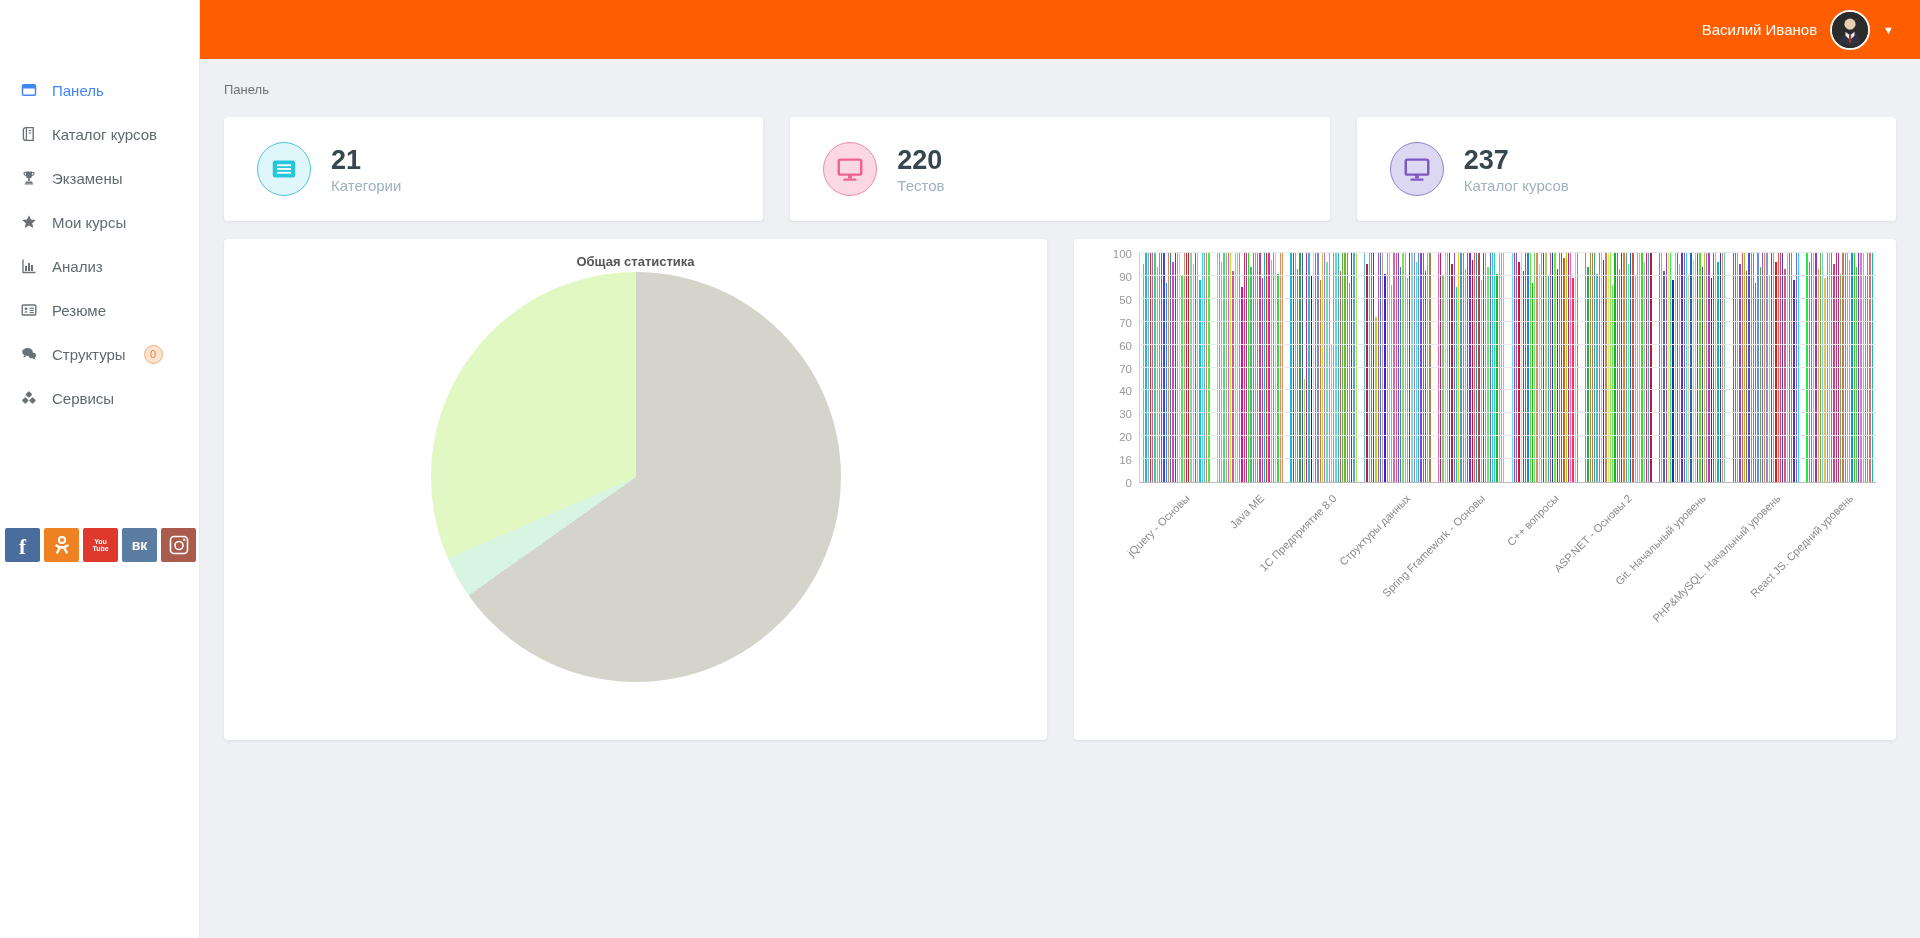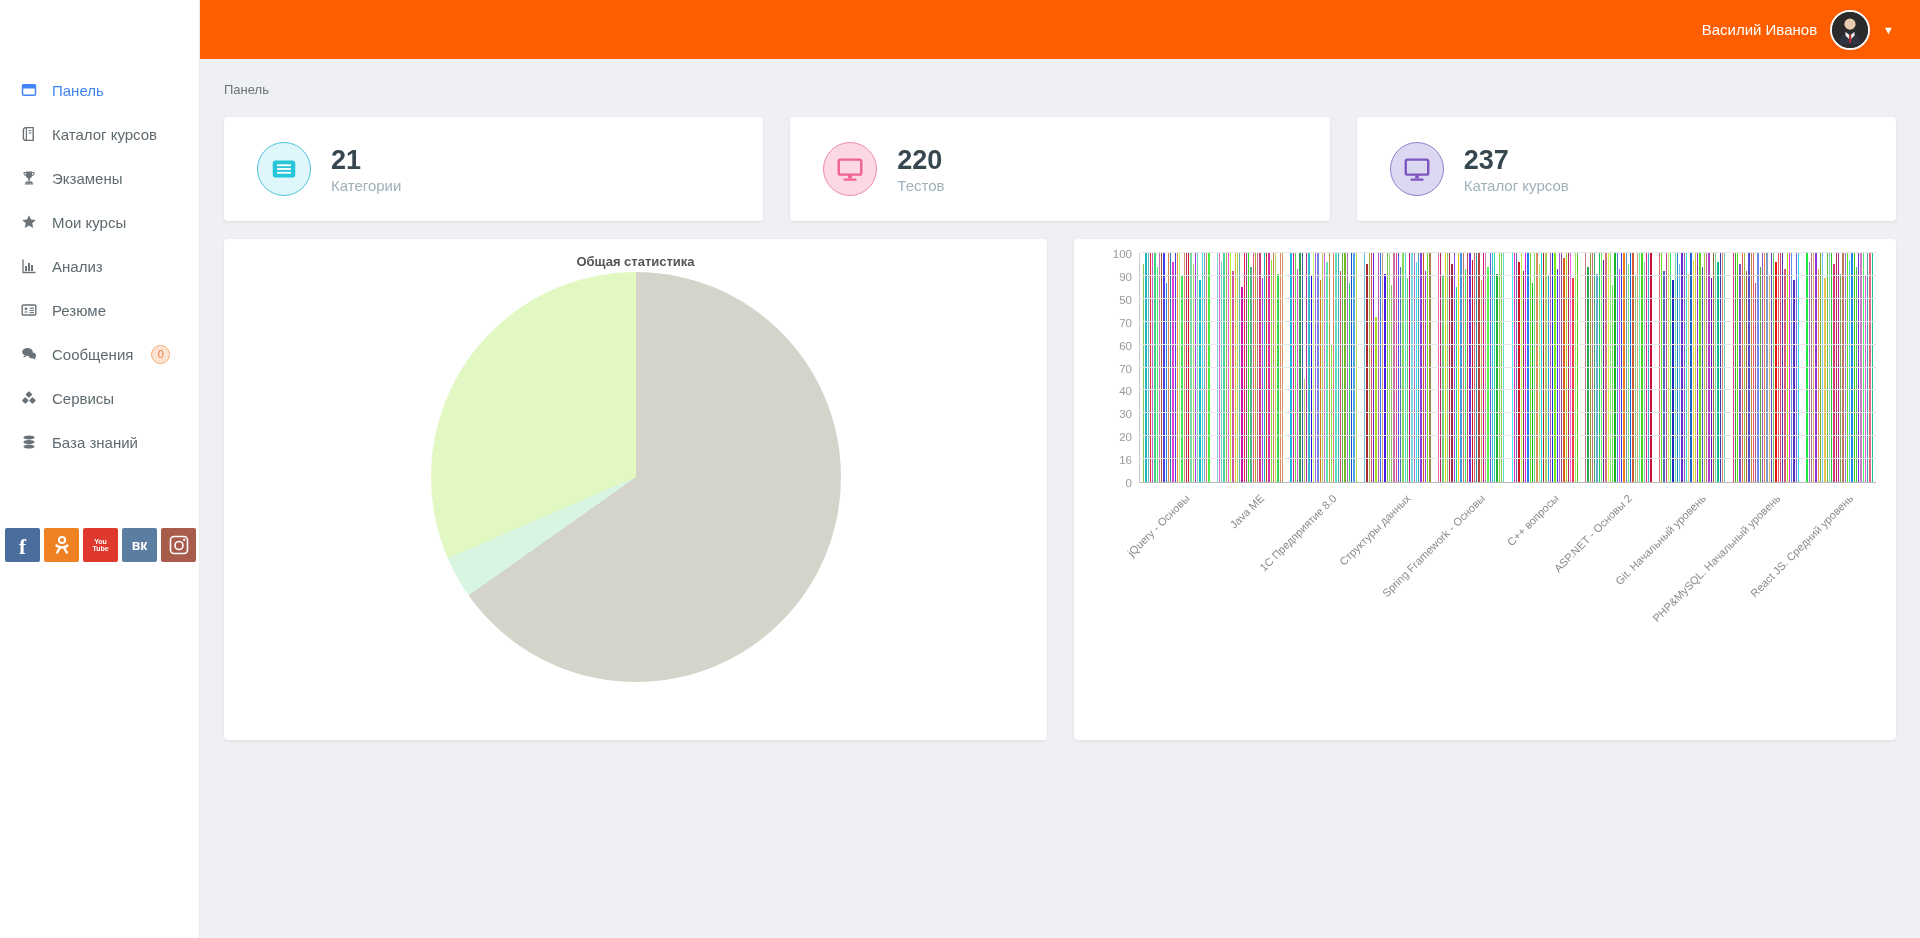--- a/index.html
+++ b/index.html
@@ -174,46 +174,34 @@
       </div>
       <div class="side-item">
         <span class="s-icon">
           <svg width="16" height="16" viewBox="0 0 16 16">
             <ellipse cx="6.5" cy="6" rx="5.3" ry="4" fill="currentColor"></ellipse>
             <path d="M3 9.2 l-.6 2.6 2.8 -1.4 z" fill="currentColor"></path>
             <ellipse cx="11.3" cy="9.4" rx="3.7" ry="2.9" fill="currentColor"></ellipse>
             <path d="M13.4 11.6 l1.4 2 -3 -.8 z" fill="currentColor"></path>
           </svg>
         </span>
-        <span>Сообщения</span>
+        <span>Структуры</span>
         <span class="msg-badge">0</span>
       </div>
       <div class="side-item">
         <span class="s-icon">
           <svg width="16" height="16" viewBox="0 0 16 16">
             <g fill="currentColor">
               <rect x="5.4" y="2" width="5" height="5" rx="1" transform="rotate(45 7.9 4.5)"></rect>
               <rect x="1.8" y="8" width="5" height="5" rx="1" transform="rotate(45 4.3 10.5)"></rect>
               <rect x="9" y="8" width="5" height="5" rx="1" transform="rotate(45 11.5 10.5)"></rect>
             </g>
           </svg>
         </span>
         <span>Сервисы</span>
-      </div>
-      <div class="side-item">
-        <span class="s-icon">
-          <svg width="16" height="16" viewBox="0 0 16 16">
-            <g fill="currentColor">
-              <ellipse cx="8" cy="3.4" rx="5.6" ry="2"></ellipse>
-              <ellipse cx="8" cy="8" rx="5.6" ry="2"></ellipse>
-              <ellipse cx="8" cy="12.6" rx="5.6" ry="2"></ellipse>
-            </g>
-          </svg>
-        </span>
-        <span>База знаний</span>
       </div>
     </nav>
   <div class="social-row" id="social-row">
       <div class="social-btn" style="background: rgb(74, 109, 157);">
         <span class="fb-f">f</span>
       </div>
       <div class="social-btn" style="background: rgb(238, 129, 34);">
         <svg width="18" height="20" viewBox="0 0 18 20">
           <circle cx="9" cy="5" r="3.1" fill="none" stroke="#fff" stroke-width="2"></circle>
           <path d="M3.5 10.5 c3 2.6 8 2.6 11 0" fill="none" stroke="#fff" stroke-width="2.4" stroke-linecap="round"></path>

